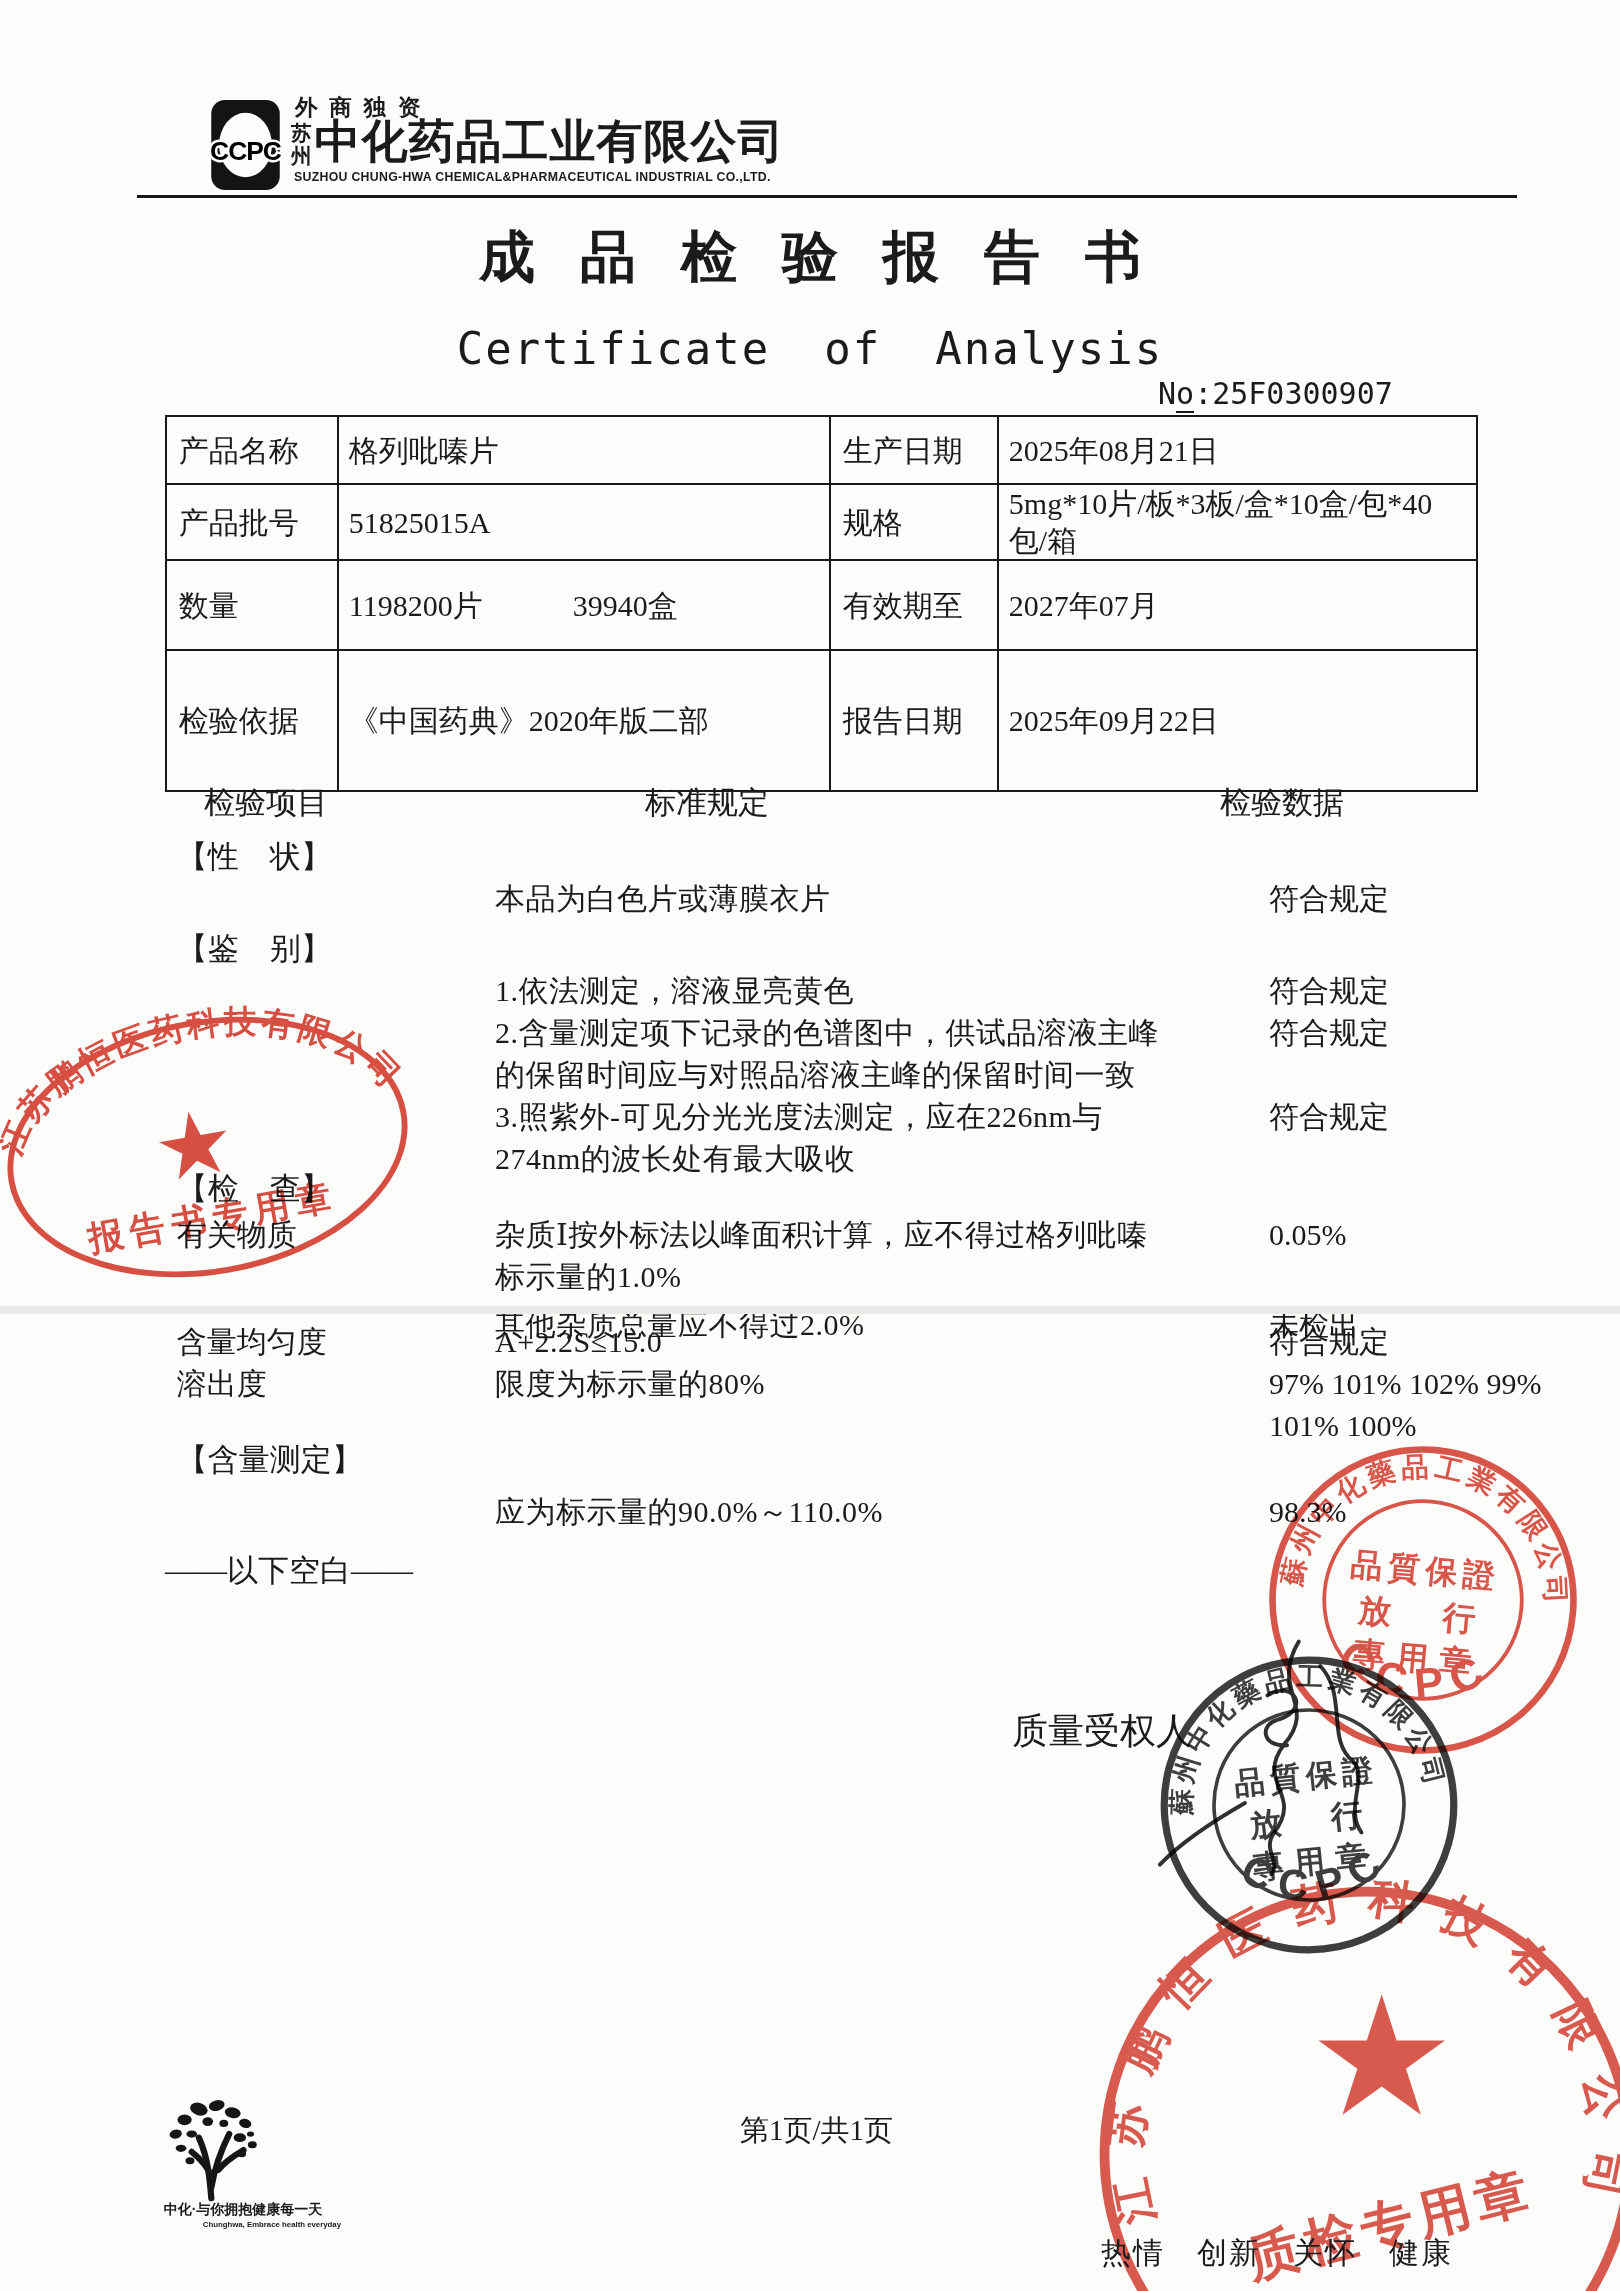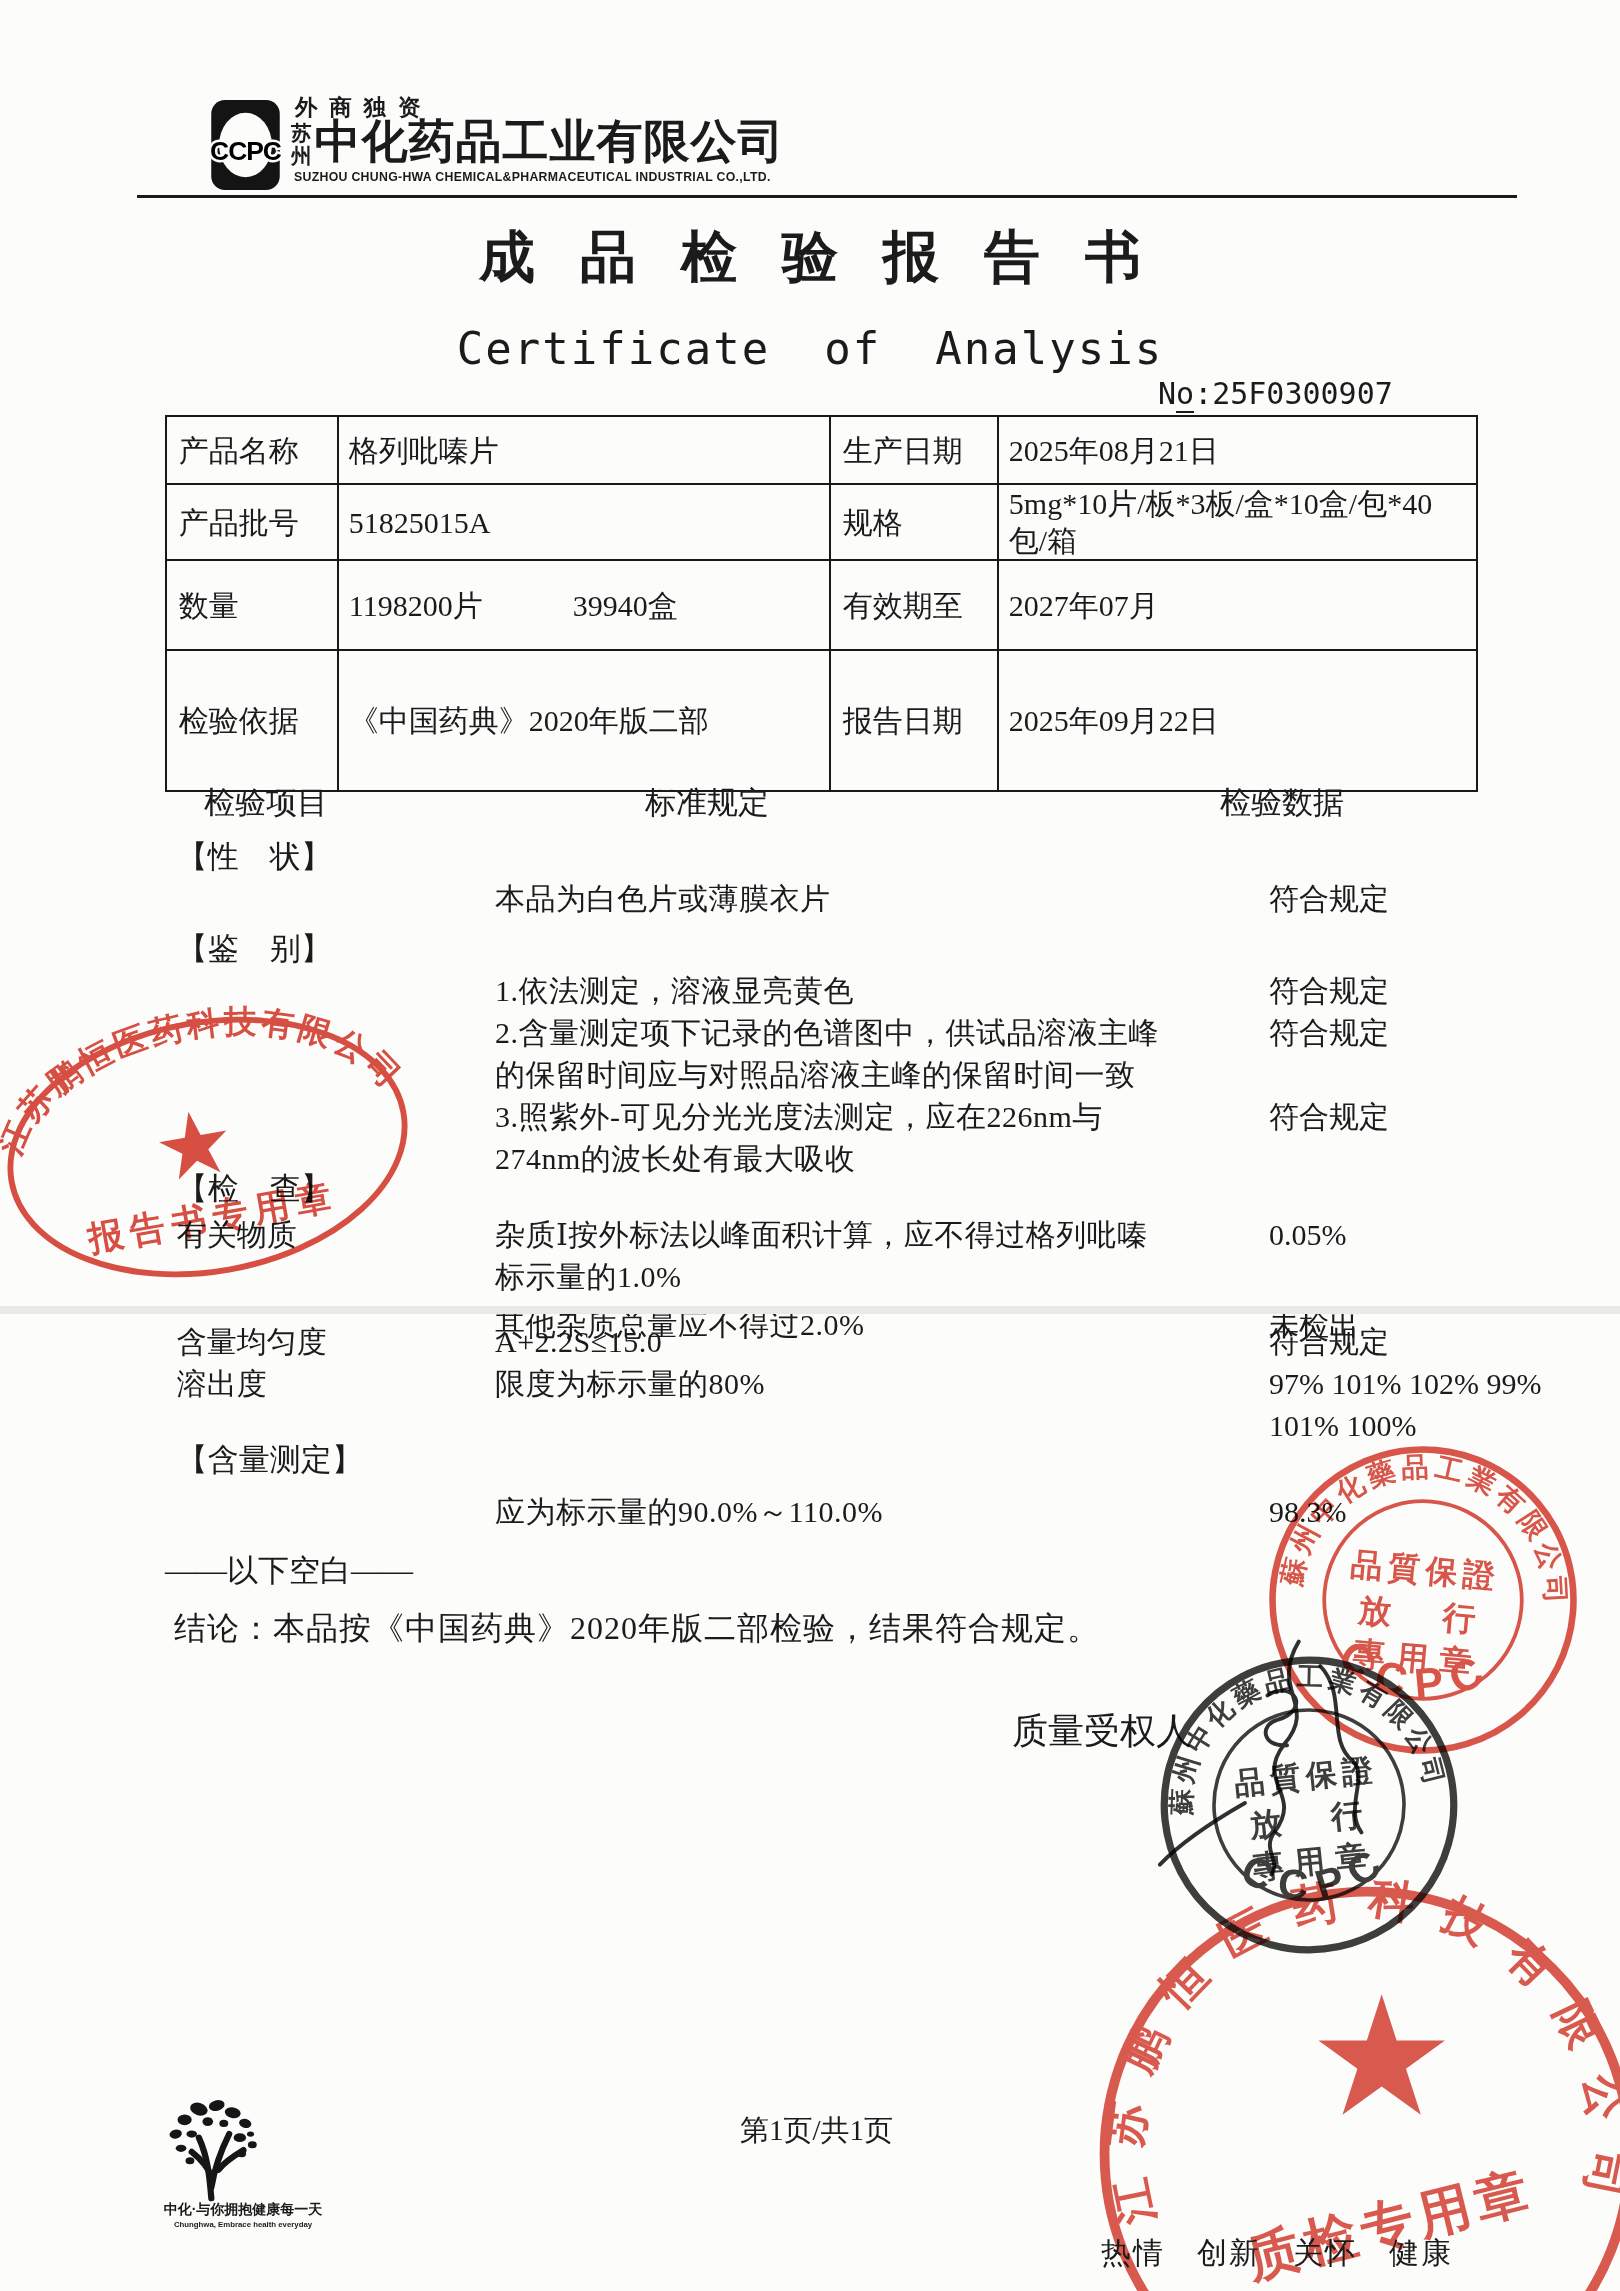--- a/index.html
+++ b/index.html
@@ -44,21 +44,21 @@
   
   .grayband{left:0;top:1306px;width:1620px;height:7.8px;background:#e9e9e6;}
 
   
   .stamp{position:absolute;mix-blend-mode:multiply;}
 
   
   .pageinfo{left:740px;top:2111px;font-size:29px;}
   .motto{left:1101px;top:2233px;font-size:30px;letter-spacing:2px;word-spacing:17.6px;}
   .tree-cap-cn{left:145px;top:2201px;width:196px;text-align:center;font-size:14px;font-weight:bold;font-family:"Liberation Sans",sans-serif;}
-  .tree-cap-en{left:145px;top:2220px;width:196px;text-align:center;font-size:7.8px;font-weight:bold;font-family:"Liberation Sans",sans-serif;}
+  .tree-cap-en{left:145px;top:2220px;width:196px;text-align:right;font-size:7.8px;font-weight:bold;font-family:"Liberation Sans",sans-serif;}
 </style>
 </head>
 <body>
 
 <div class="page">
 
   <svg class="abs" style="left:210px;top:99px" width="71" height="92" viewBox="0 0 72 94">
     <rect x="1" y="1" width="70" height="92" rx="14" fill="#141414"></rect>
     <ellipse cx="36" cy="47" rx="27" ry="33" fill="#fcfcfb"></ellipse>
     <text x="36" y="62" text-anchor="middle" font-size="27" font-weight="bold" font-family="Liberation Sans,sans-serif" fill="#000" stroke="#fcfcfb" stroke-width="5" paint-order="stroke" letter-spacing="-1">CCPC</text>
@@ -186,21 +186,20 @@
       <div class="sec">【含量测定】</div>
     </div>
     <div class="rgrid" style="margin-top:9.8px">
       <div class="c1"></div>
       <div class="c2">应为标示量的90.0%～110.0%</div>
       <div class="c3">98.3%</div>
     </div>
     <div class="blankline">——以下空白——</div>
   </div>
 
-  <div class="abs conclusion">结论：本品按《中国药典》2020年版二部检验，结果符合规定。</div>
   <div class="abs authorized">质量受权人</div>
 
   <div class="abs grayband"></div>
 
   <svg class="stamp" style="left:-12.7px;top:1000px;opacity:.85;transform:rotate(-10deg)" width="441" height="294" viewBox="0 0 450 300">
     <ellipse cx="225" cy="150" rx="203" ry="127" fill="none" stroke="#d23122" stroke-width="6"></ellipse>
     <path id="ovalArc" d="M 42,198 A 196,119 0 1 1 408,198" fill="none"></path>
     <text font-size="33" font-weight="bold" fill="#d23122" letter-spacing="4" font-family="Liberation Serif,serif">
       <textPath href="#ovalArc" startOffset="50%" text-anchor="middle">江苏鹏恒医药科技有限公司</textPath>
     </text>

